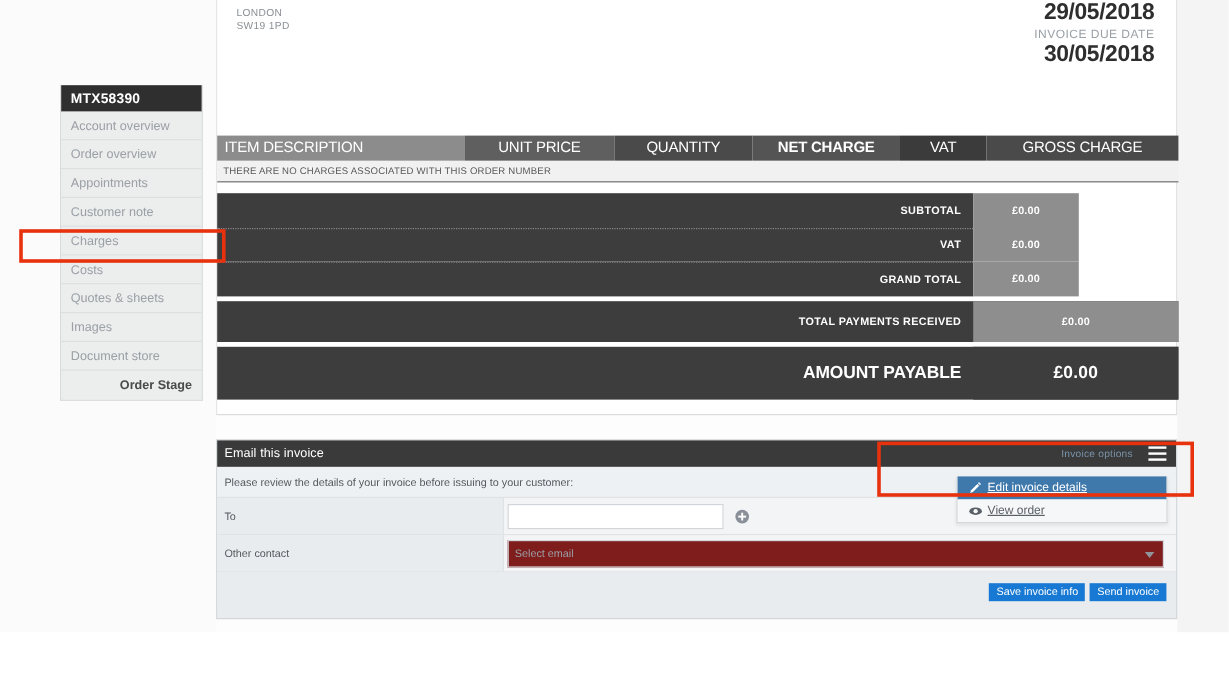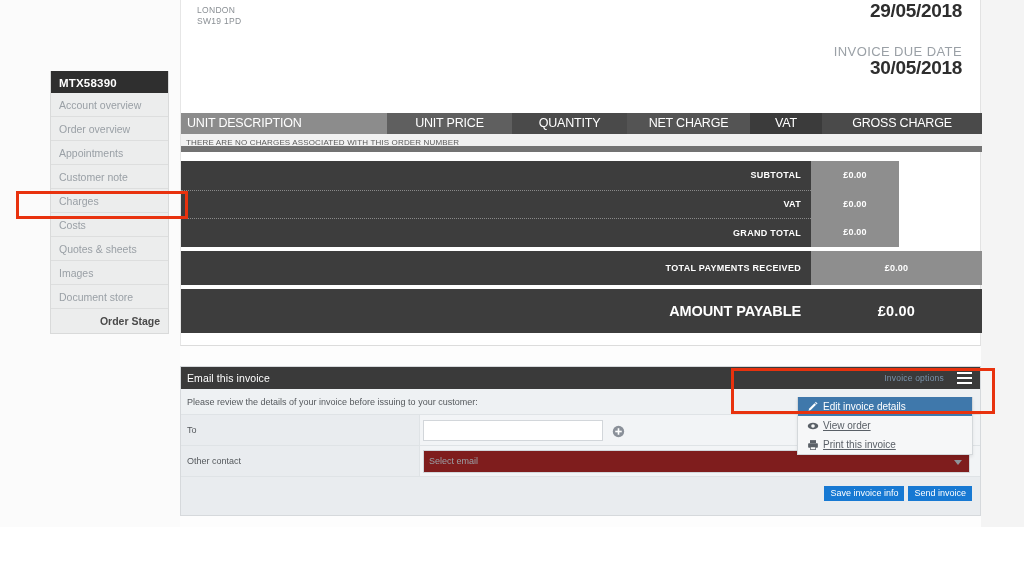--- a/index.html
+++ b/index.html
@@ -121,24 +121,24 @@
     text-align: right;
   }
   .date-big {
     font-size: 19px;
     font-weight: bold;
     color: #2e2e2e;
     letter-spacing: -.3px;
     line-height: 21px;
   }
   .date-label {
-    font-size: 13px;
+    font-size: 10px;
     color: #9aa0a6;
     letter-spacing: .4px;
-    margin-top: 26px;
+    margin-top: 4px;
     line-height: 10px;
   }
 
   
   .tbl-head {
     position: absolute;
     left: 0; top: 113px;
     width: 801px; height: 21px;
     display: flex;
   }
@@ -146,35 +146,35 @@
     color: #ffffff;
     font-size: 12.5px;
     letter-spacing: -.2px;
     line-height: 21px;
     white-space: nowrap;
     overflow: hidden;
   }
   .th.c1 { width: 206px; background: #8c8c8c; padding-left: 6px; }
   .th.c2 { width: 125px; background: #5f5f5f; text-align: center; }
   .th.c3 { width: 115px; background: #4a4a4a; text-align: center; }
-  .th.c4 { width: 123px; background: #545454; text-align: center; }
+  .th.c4 { width: 123px; background: #545454; text-align: center; font-weight: bold; }
   .th.c5 { width: 72px;  background: #3b3b3b; text-align: center; }
   .th.c6 { width: 160px; background: #4a4a4a; text-align: center; }
 
   .tbl-note {
     position: absolute;
     left: 0; top: 134px;
     width: 801px; height: 18px;
     background: #f1f1f1;
     color: #5a5a5a;
     font-size: 8px;
     letter-spacing: .15px;
     line-height: 18px;
     padding-left: 5px;
-    border-bottom: 6px solid #737373;
+    border-bottom: 1px solid #737373;
   }
 
   
   .totals-a {
     position: absolute;
     left: 0; top: 161px;
     width: 718px; height: 86px;
   }
   .totals-b {
     position: absolute;
@@ -439,21 +439,21 @@
       <div>SW19 1PD</div>
     </div>
 
     <div class="dates">
       <div class="date-big">29/05/2018</div>
       <div class="date-label">INVOICE DUE DATE</div>
       <div class="date-big">30/05/2018</div>
     </div>
 
     <div class="tbl-head">
-      <div class="th c1">UNIT DESCRIPTION</div>
+      <div class="th c1">ITEM DESCRIPTION</div>
       <div class="th c2">UNIT PRICE</div>
       <div class="th c3">QUANTITY</div>
       <div class="th c4">NET CHARGE</div>
       <div class="th c5">VAT</div>
       <div class="th c6">GROSS CHARGE</div>
     </div>
 
     <div class="tbl-note">THERE ARE NO CHARGES ASSOCIATED WITH THIS ORDER NUMBER</div>
 
     <div class="totals-a">
@@ -544,29 +544,18 @@
     </div>
     <div class="dd-item">
       <span class="dd-ico">
         <svg viewBox="0 0 16 16" width="12" height="12">
           <ellipse cx="8" cy="8" rx="7" ry="4.2" fill="#5a6067"></ellipse>
           <circle cx="8" cy="8" r="2.4" fill="#f6f7f8"></circle>
         </svg>
       </span>
       <span>View order</span>
     </div>
-    <div class="dd-item">
-      <span class="dd-ico">
-        <svg viewBox="0 0 16 16" width="12" height="12">
-          <rect x="4" y="1.5" width="8" height="4" fill="#5a6067"></rect>
-          <rect x="1.5" y="5.5" width="13" height="6" rx="1" fill="#5a6067"></rect>
-          <rect x="4" y="10" width="8" height="4.5" fill="#5a6067"></rect>
-          <rect x="5" y="11" width="6" height="2.5" fill="#f6f7f8"></rect>
-        </svg>
-      </span>
-      <span>Print this invoice</span>
-    </div>
   </div>
 
   <div class="annot-charges"></div>
   <div class="annot-options"></div>
 
 </div>
 
 </body></html>

